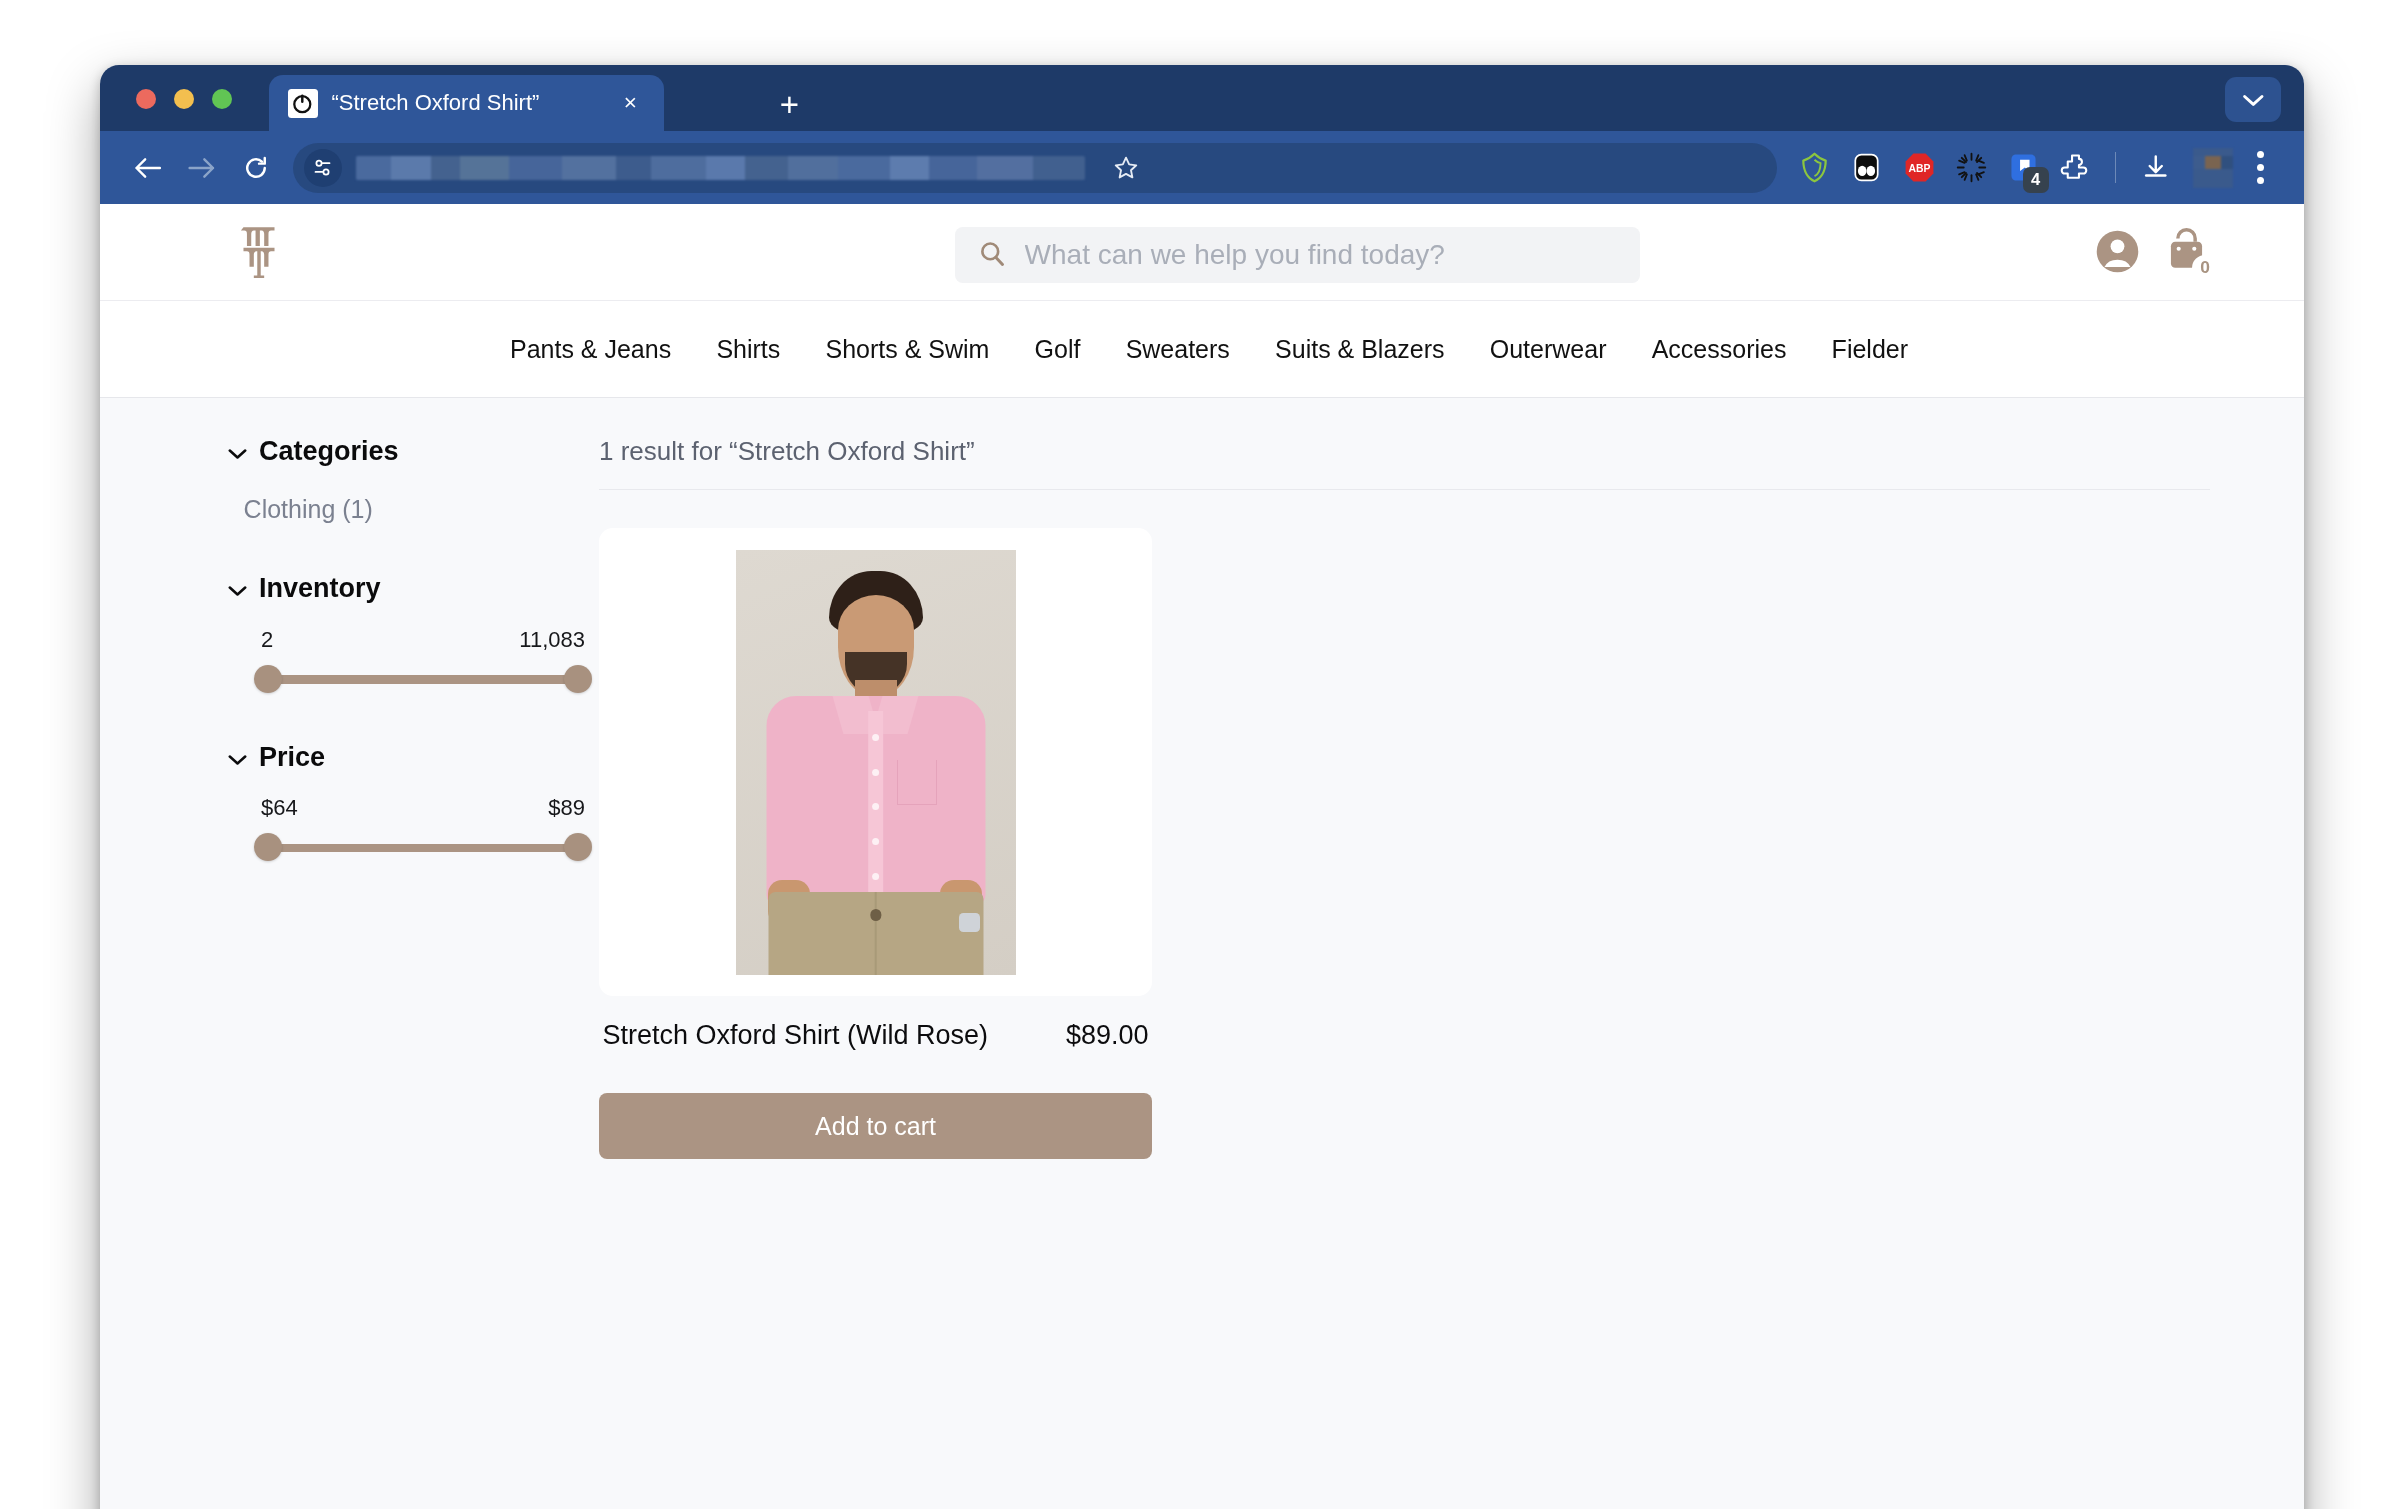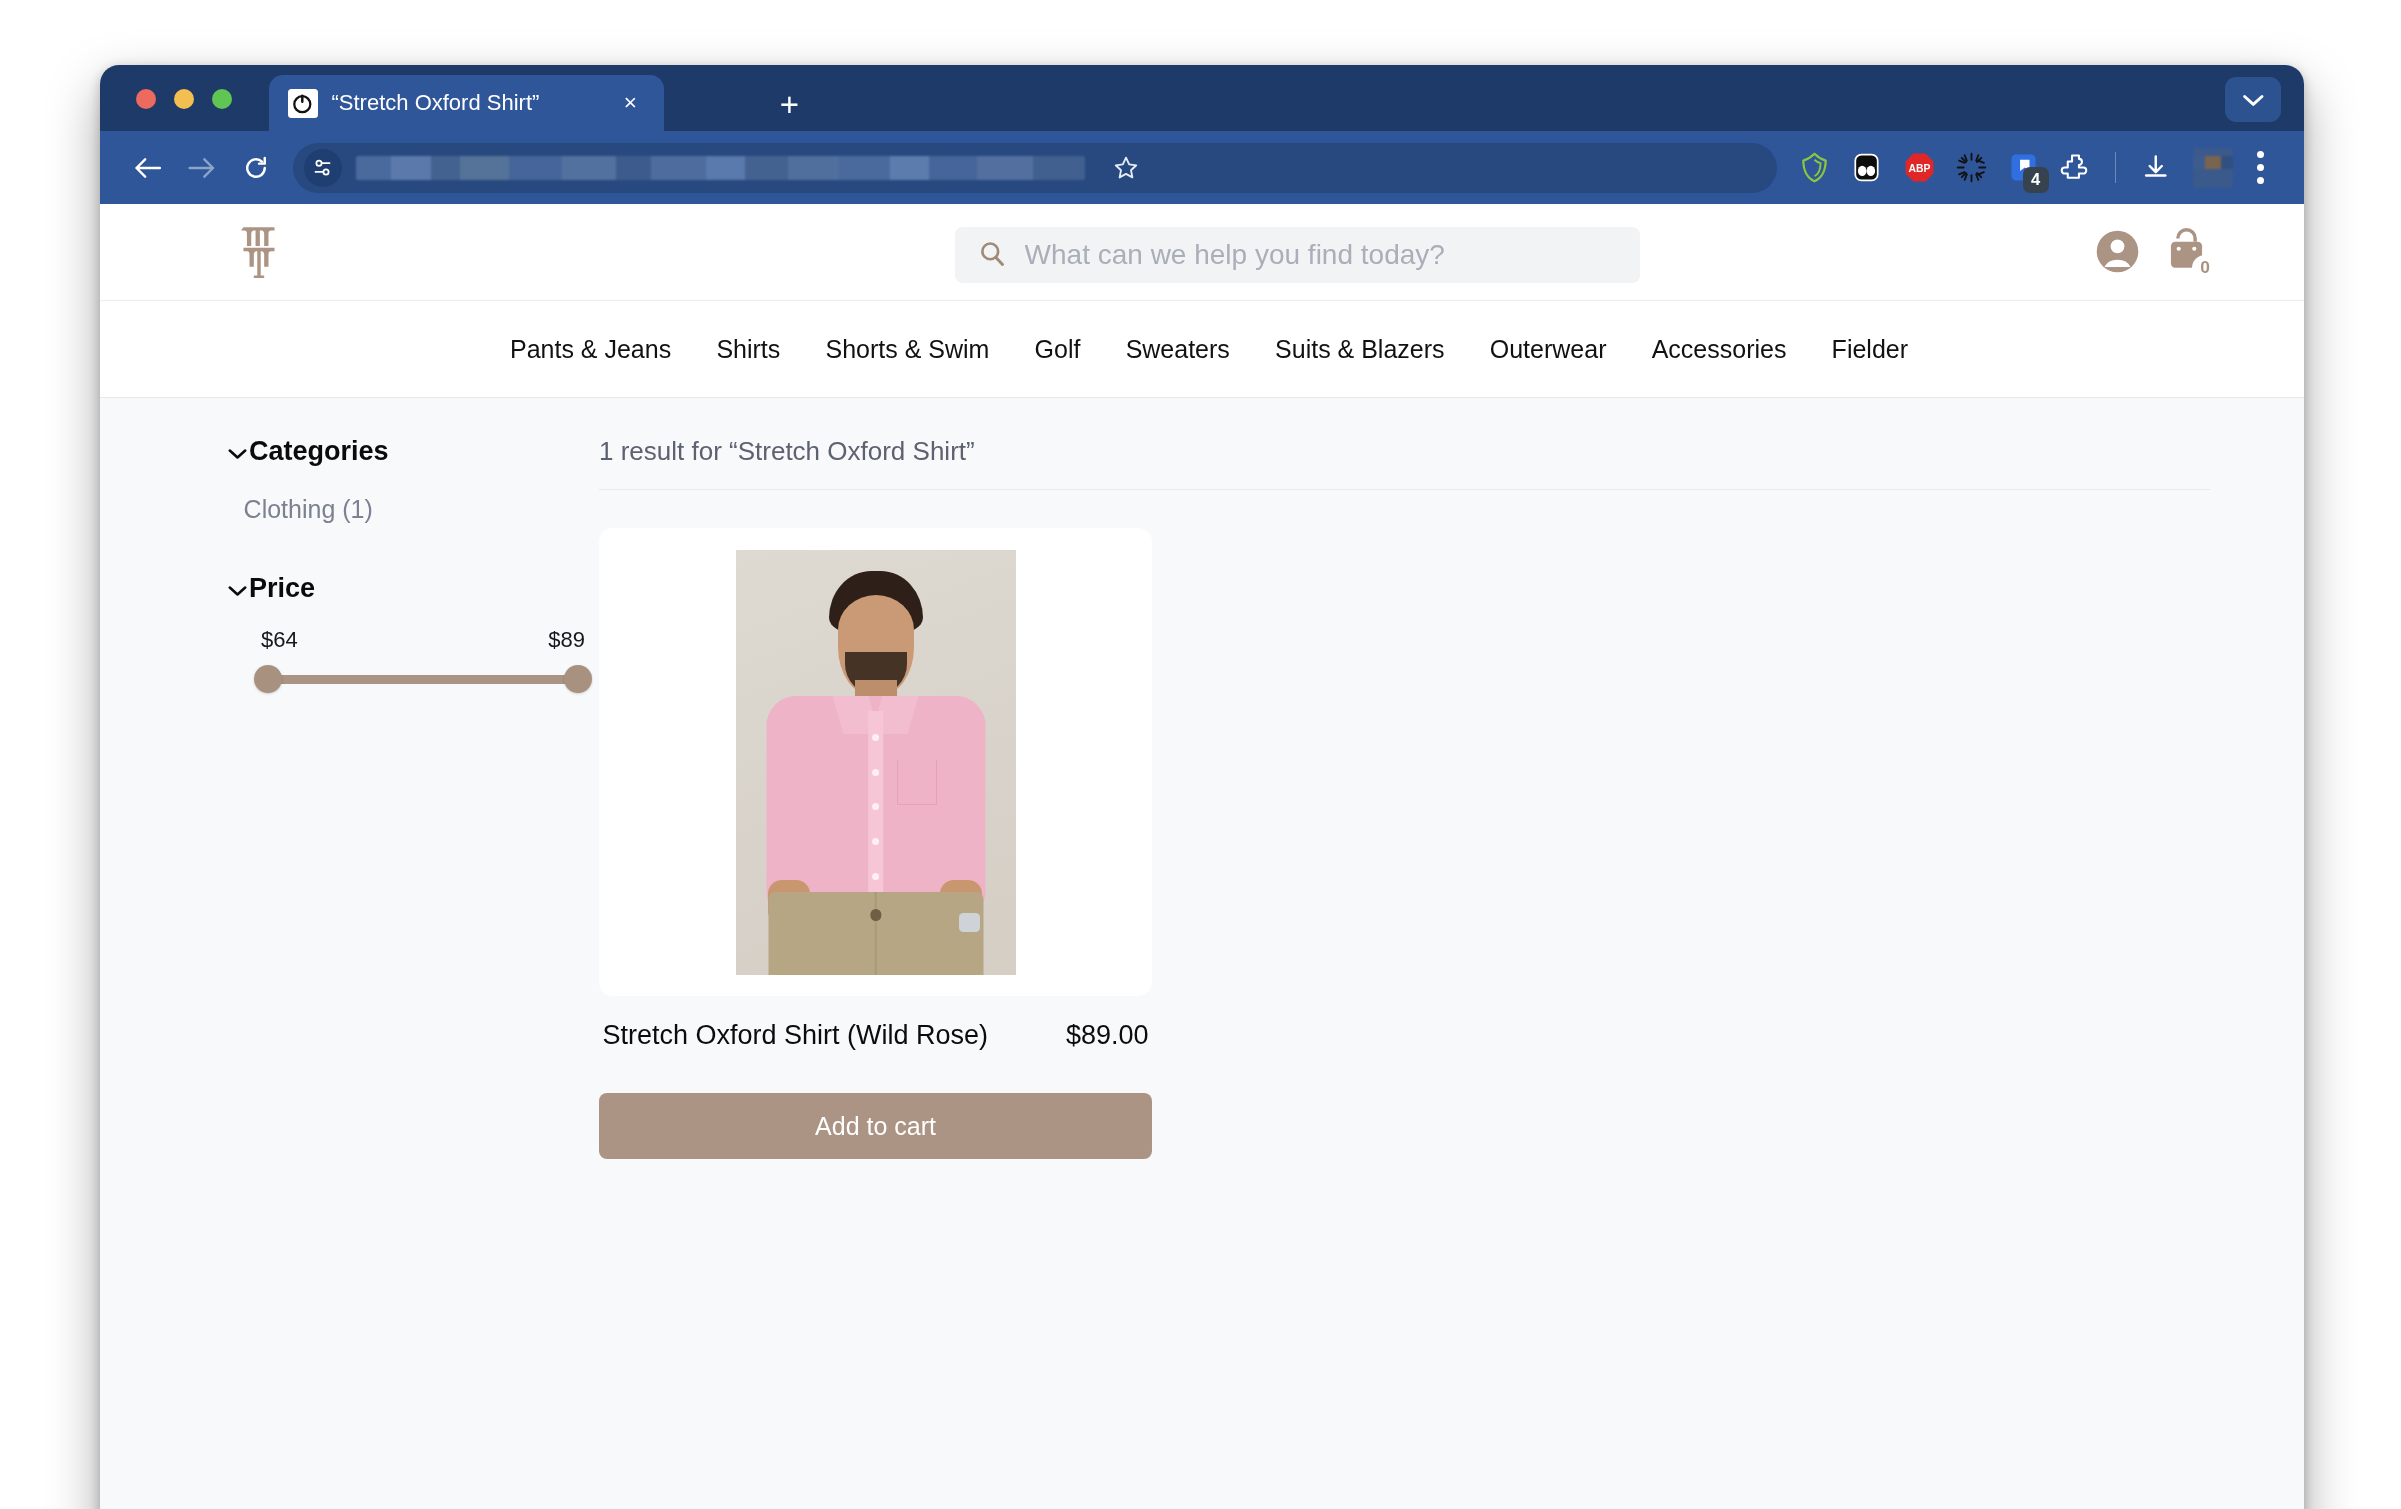--- a/index.html
+++ b/index.html
@@ -189,21 +189,21 @@
   .nav a {
     color:#111; font-size:25px; text-decoration:none;
     padding:0 22.6px; white-space:nowrap;
   }
 
   .content { display:flex; height:calc(100% - 195px); }
 
   
   .sidebar { width:473px; flex:0 0 auto; padding:38px 0 0 128px; }
   .filter-head {
-    display:flex; align-items:center; gap:2px;
+    display:flex; align-items:center; gap:12px;
     font-size:27px; font-weight:bold; color:#0b0b0c;
   }
   .chev { display:block; }
   .cat-item {
     margin:28px 0 0 15.6px;
     font-size:25px; color:#7b8190;
   }
   .filter-block { margin-top:49px; }
   .slider-wrap { margin:22.6px 0 0 26px; width:338px; position:relative; }
   .slider-labels {
@@ -498,20 +498,41 @@
             <span class="chev">
               <svg width="19" height="12" viewBox="0 0 22 14">
                   <path d="M2 3 L11 11 L20 3" fill="none" stroke="#0b0b0c" stroke-width="3" stroke-linecap="round" stroke-linejoin="round"></path>
                 </svg>
             </span>
             <span>Categories</span>
           </div>
           <div class="cat-item">Clothing (1)</div>
         </div>
 
+        <div class="filter-block">
+          <div class="filter-head">
+            <span class="chev">
+              <svg width="19" height="12" viewBox="0 0 22 14">
+                  <path d="M2 3 L11 11 L20 3" fill="none" stroke="#0b0b0c" stroke-width="3" stroke-linecap="round" stroke-linejoin="round"></path>
+                </svg>
+            </span>
+            <span>Inventory</span>
+          </div>
+          <div class="slider-wrap">
+            <div class="slider-labels">
+              <span>2</span>
+              <span>11,083</span>
+            </div>
+            <div class="slider-track">
+              <div class="slider-line"></div>
+              <div class="knob left"></div>
+              <div class="knob right"></div>
+            </div>
+          </div>
+        </div>
 
         <div class="filter-block">
           <div class="filter-head">
             <span class="chev">
               <svg width="19" height="12" viewBox="0 0 22 14">
                   <path d="M2 3 L11 11 L20 3" fill="none" stroke="#0b0b0c" stroke-width="3" stroke-linecap="round" stroke-linejoin="round"></path>
                 </svg>
             </span>
             <span>Price</span>
           </div>

